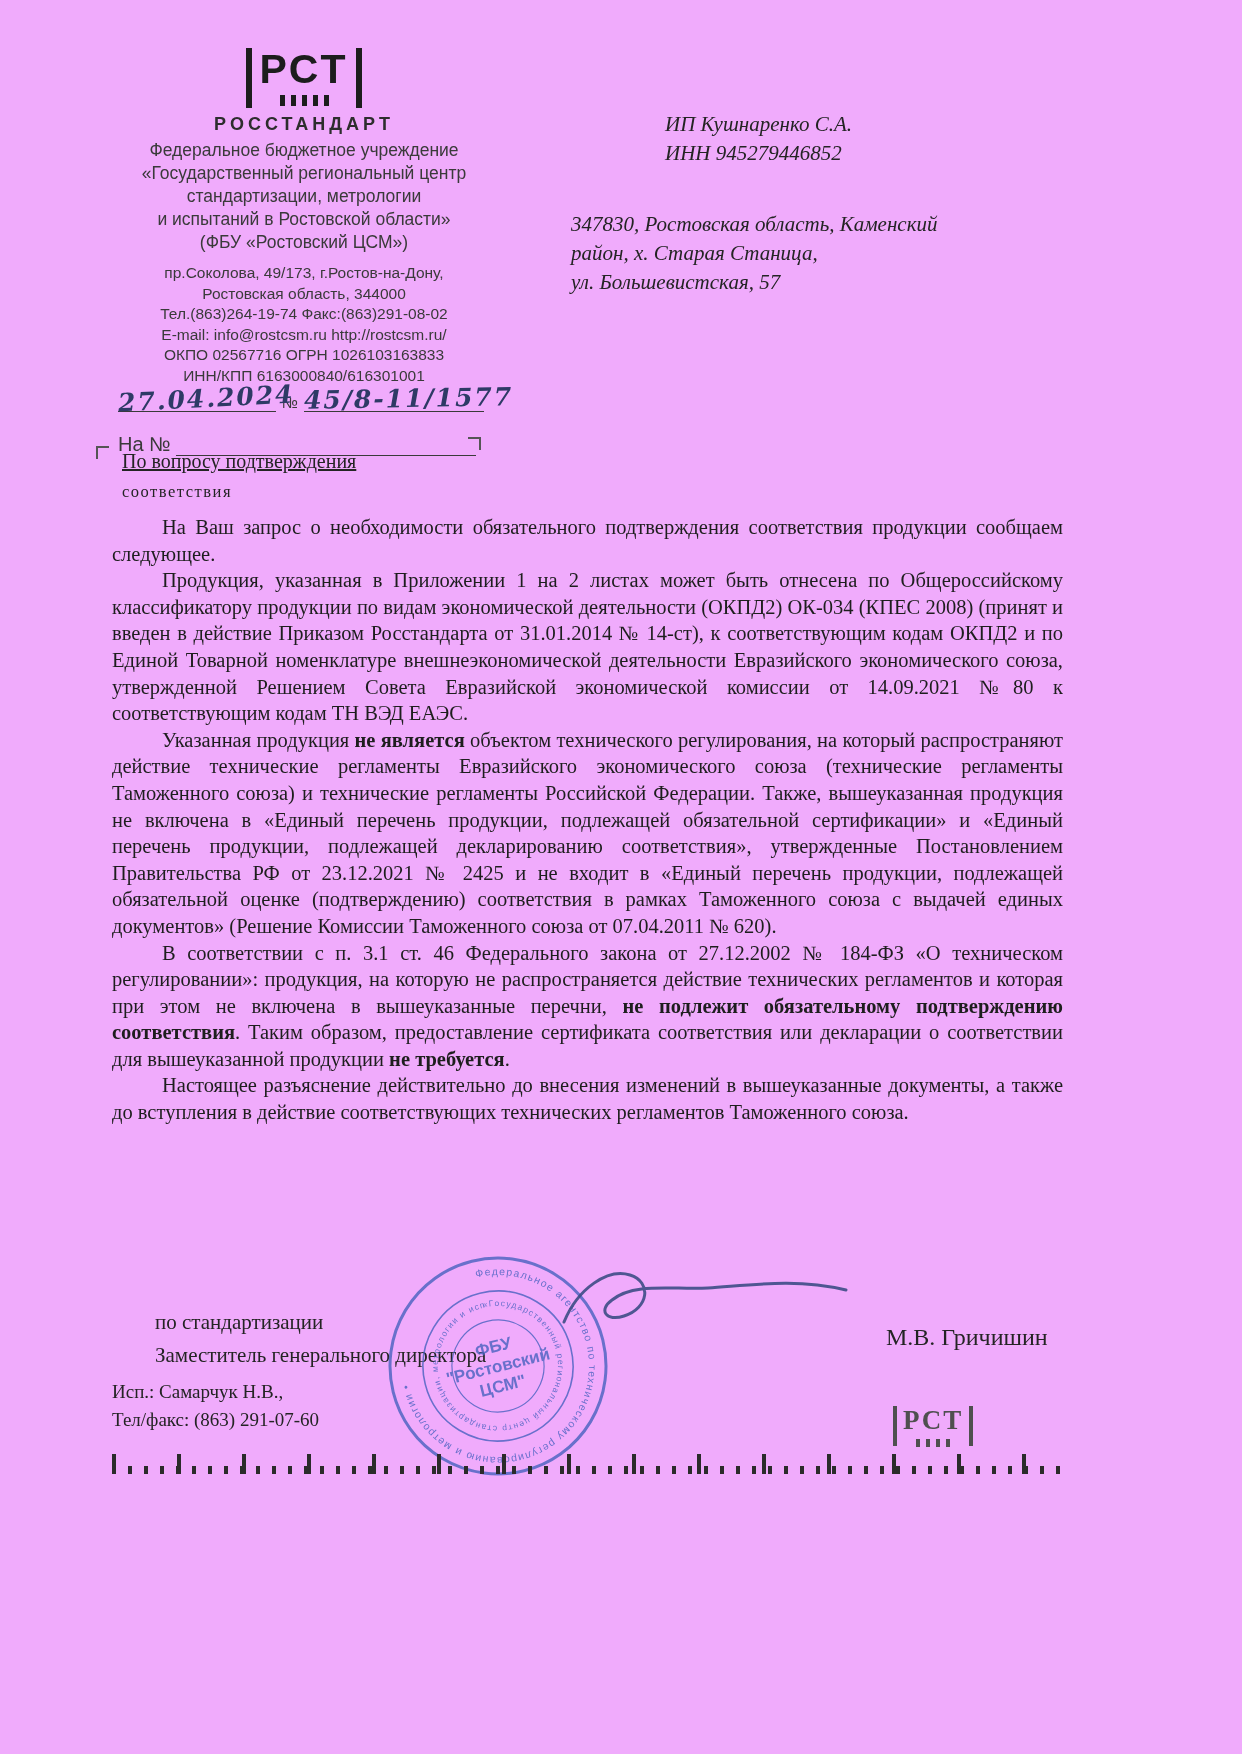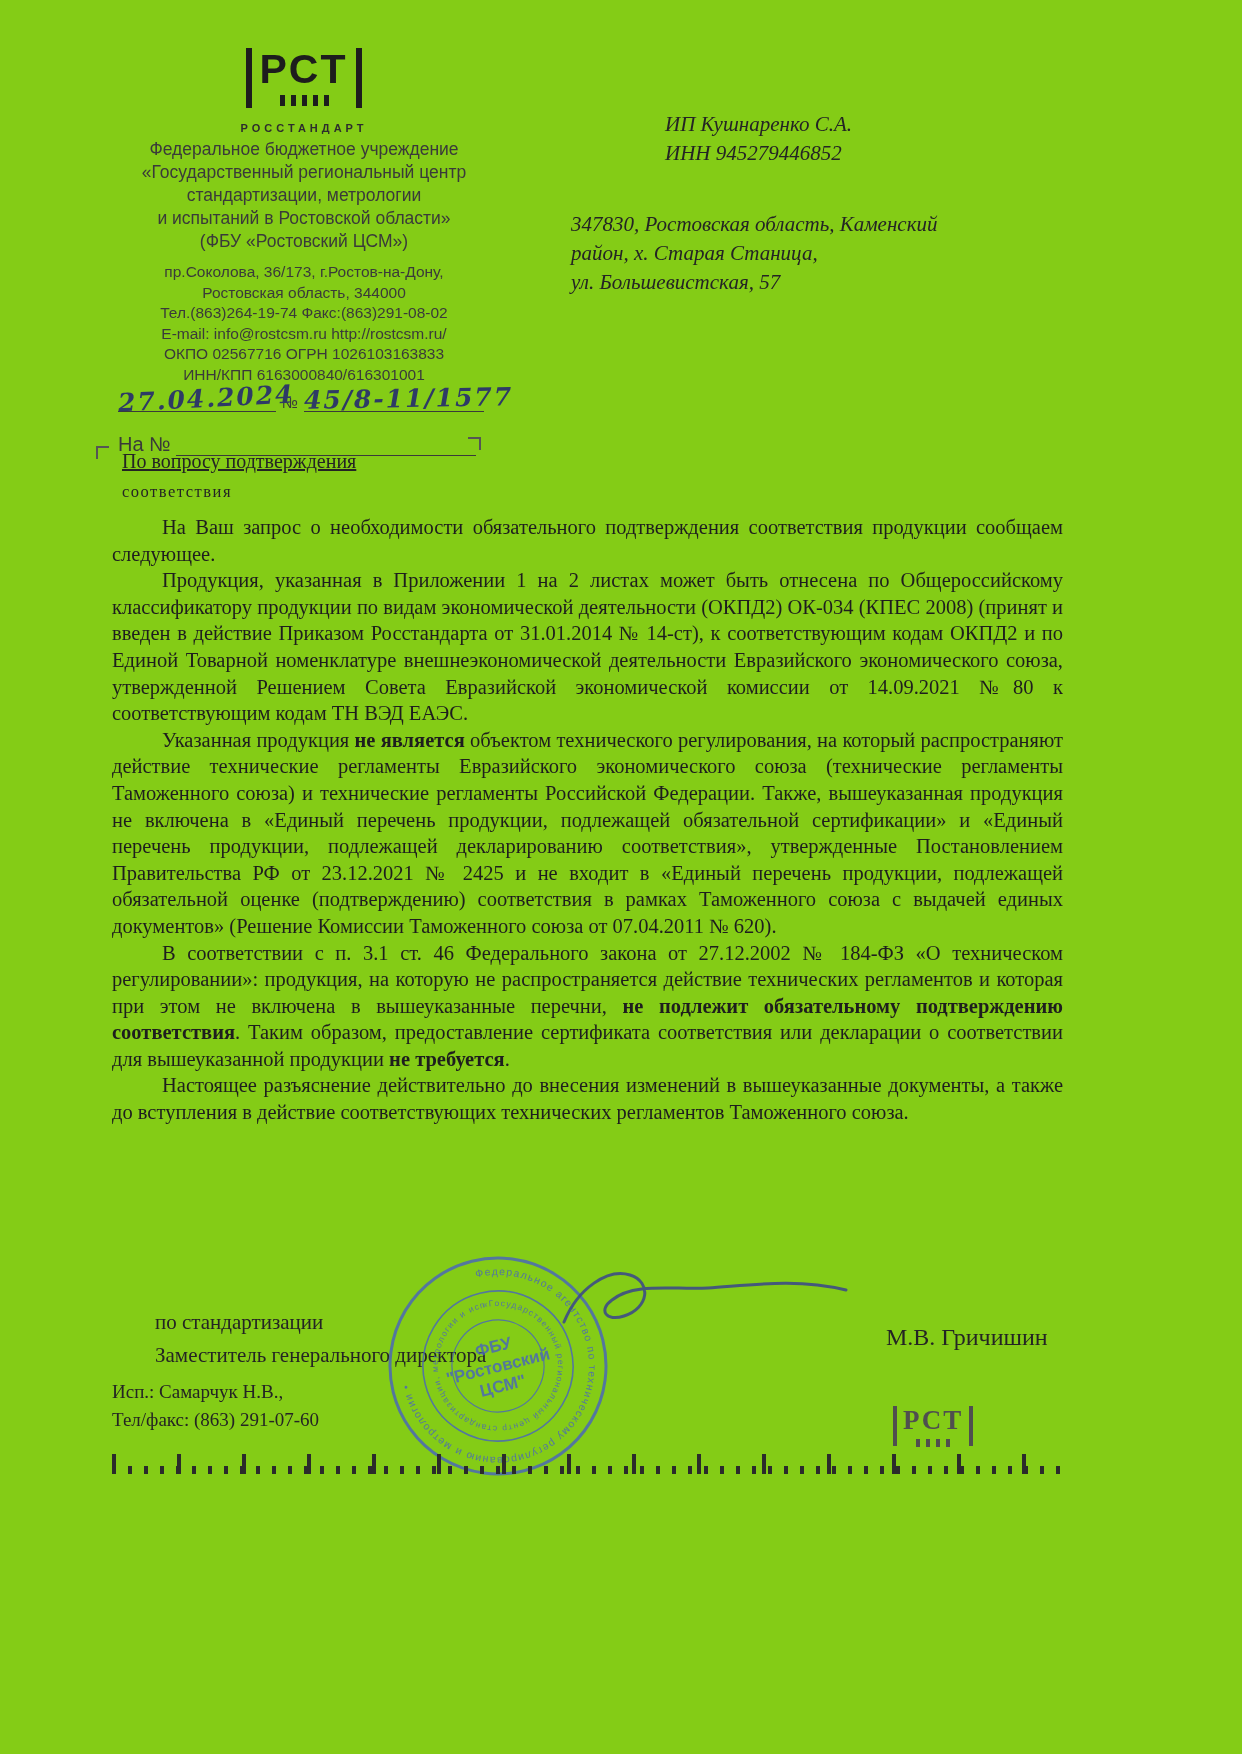--- a/index.html
+++ b/index.html
@@ -1,34 +1,34 @@
 <!DOCTYPE html>
 <html><head>
 <meta charset="utf-8">
 <style>
   * { margin:0; padding:0; box-sizing:border-box; }
   html,body { background:#9a9a9a; }
   body { font-family:"Liberation Serif", serif; }
   .page {
     position:relative; width:1242px; height:1754px; margin:0 auto;
-    background:#84cc16; color:#1f1f1f; overflow:hidden;
+    background:#f0abfc; color:#1f1f1f; overflow:hidden;
   }
 
   
   .letterhead {
     position:absolute; left:118px; top:48px; width:372px; text-align:center;
     font-family:"Liberation Sans", sans-serif; color:#3a3a3a;
   }
   .logo { display:inline-flex; align-items:stretch; gap:8px; height:60px; }
   .logo-bar { width:6px; background:#1d1d1d; }
   .logo-center { display:flex; flex-direction:column; align-items:center; }
   .logo-text { font-weight:bold; font-size:41px; line-height:42px; letter-spacing:3px; color:#1d1d1d; }
   .logo-ticks { display:flex; gap:6px; margin-top:5px; }
   .logo-ticks i { width:5px; height:11px; background:#1d1d1d; display:block; }
-  .brand { margin-top:10px; font-size:11px; font-weight:bold; letter-spacing:4px; color:#2d2d2d; }
+  .brand { margin-top:2px; font-size:18px; font-weight:bold; letter-spacing:4px; color:#2d2d2d; }
   .org-lines { margin-top:4px; font-size:17.5px; line-height:23px; }
   .contact-lines { margin-top:9px; font-size:15.5px; line-height:20.5px; }
 
   
   .date-row { position:absolute; left:118px; top:384px; width:400px; }
   .u-line { display:inline-block; border-bottom:1.6px solid #3a3a3a; text-align:center; vertical-align:bottom; }
   .date-cell { width:158px; }
   .num-cell  { width:180px; }
   .num-sign { font-family:"Liberation Sans", sans-serif; font-size:15px; color:#3a3a3a; margin:0 6px; }
   .hand {
@@ -109,21 +109,21 @@
     </div>
     <div class="brand">РОССТАНДАРТ</div>
     <div class="org-lines">
         <div>Федеральное бюджетное учреждение</div>
         <div>«Государственный региональный центр</div>
         <div>стандартизации, метрологии</div>
         <div>и испытаний в Ростовской области»</div>
         <div>(ФБУ «Ростовский ЦСМ»)</div>
       </div>
     <div class="contact-lines">
-        <div>пр.Соколова, 36/173, г.Ростов-на-Дону,</div>
+        <div>пр.Соколова, 49/173, г.Ростов-на-Дону,</div>
         <div>Ростовская область, 344000</div>
         <div>Тел.(863)264-19-74 Факс:(863)291-08-02</div>
         <div>E-mail: info@rostcsm.ru  http://rostcsm.ru/</div>
         <div>ОКПО 02567716  ОГРН 1026103163833</div>
         <div>ИНН/КПП 6163000840/616301001</div>
       </div>
   </div>
 
   <div class="date-row">
     <span class="u-line date-cell"><span class="hand hand-date">27.04.2024</span></span><span class="num-sign">№</span><span class="u-line num-cell"><span class="hand hand-num">45/8-11/1577</span></span>

